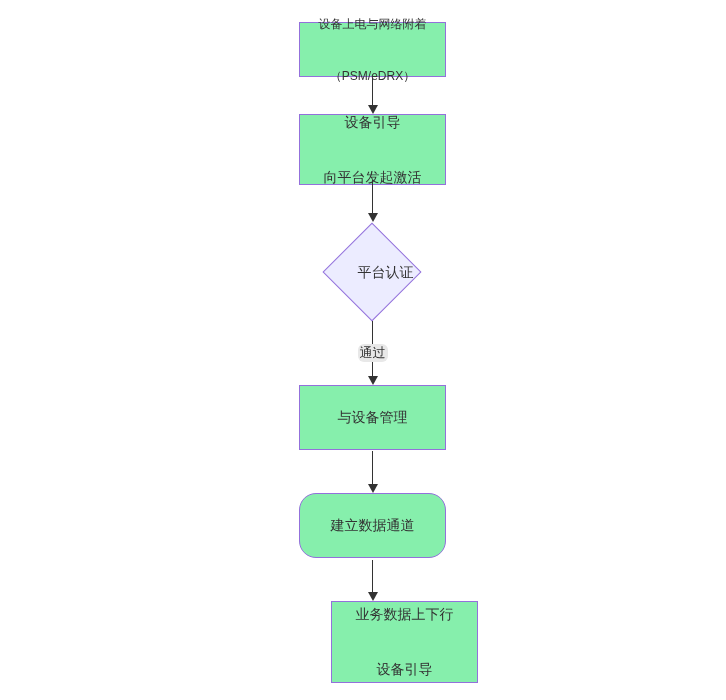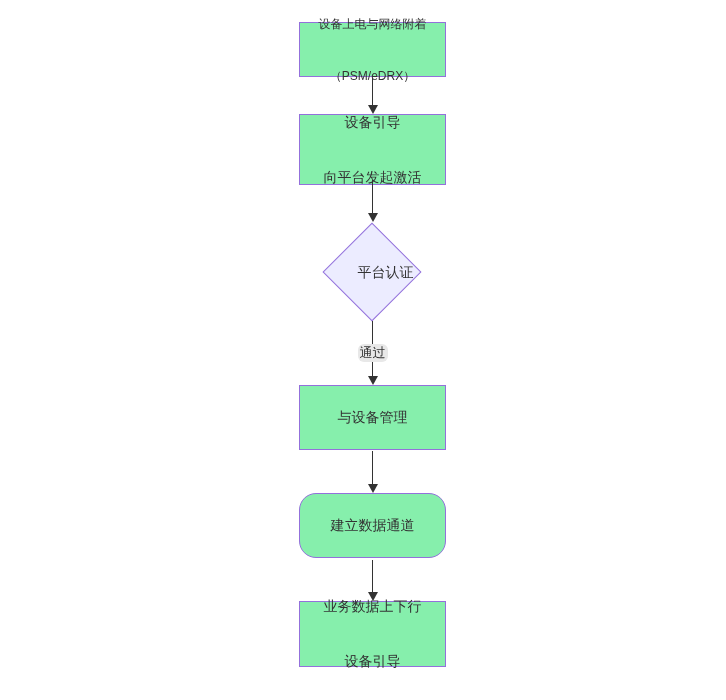--- a/index.html
+++ b/index.html
@@ -31,21 +31,21 @@
     text-align: center;
     font-size: 14px;
     line-height: 23px;
     white-space: nowrap;
     gap: 32px;
   }
   #node-power    { top: 22px;  height: 55px; font-size: 12px; line-height: 20px; }
   #node-boot     { top: 114px; height: 71px; }
   #node-register { top: 385px; height: 65px; }
   #node-channel  { top: 493px; height: 65px; border-radius: 17px; }
-  #node-business { top: 601px; height: 66px; }
+  #node-business { top: 601px; height: 82px; margin-left: 32px; }
 
   
   .diamond-shape {
     position: absolute;
     left: 337px;
     top: 237px;
     width: 70px;
     height: 70px;
     box-sizing: border-box;
     background: #ECECFF;

